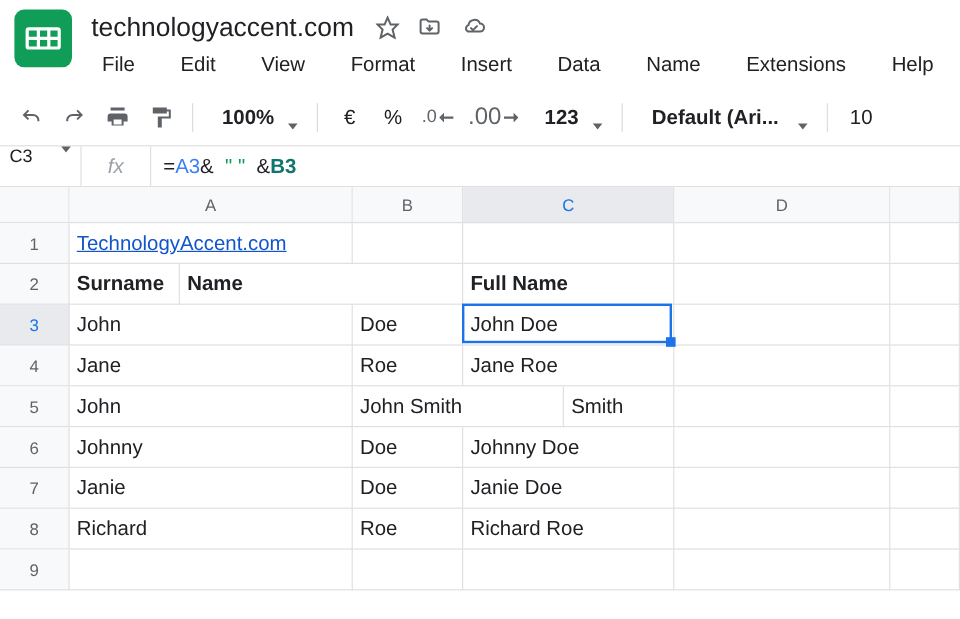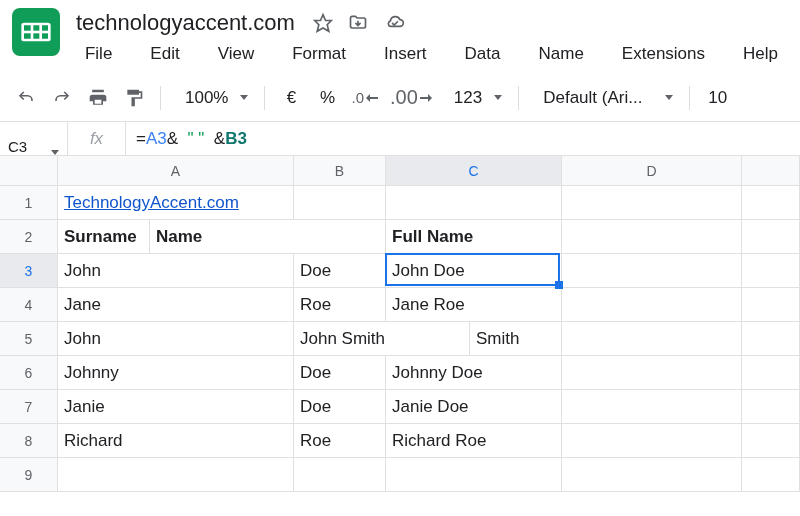--- a/index.html
+++ b/index.html
@@ -14,25 +14,25 @@
     .title-icons { display: flex; gap: 14px; margin-left: 18px; align-items: center; }
     .title-icons span { color: #5f6368; cursor: pointer; display: flex; }
     
     .menubar { display: flex; gap: 18px; padding: 2px 0 6px 0; justify-content: flex-end; }
     .menu-item { font-size: 17px; color: #202124; padding: 4px 10px; border-radius: 4px; cursor: pointer; }
     
     .toolbar { display: flex; align-items: center; padding: 6px 10px; border-bottom: 1px solid #e0e0e0; height: 48px; gap: 4px; }
     .toolbar-sep { width: 1px; height: 24px; background: #dadce0; margin: 0 6px; }
     .tb-btn { min-width: 32px; height: 32px; display: flex; align-items: center; justify-content: center; color: #5f6368; cursor: pointer; border-radius: 4px; padding: 0 4px; font-size: 15px; }
     .tb-text { color: #202124; font-size: 17px; padding: 0 8px; }
-    .tb-drop { display: flex; align-items: center; gap: 4px; padding: 0 6px; cursor: pointer; }
+    .tb-drop { display: flex; align-items: flex-end; gap: 4px; padding: 0 6px; cursor: pointer; font-weight: bold; }
     .caret { width: 0; height: 0; border-left: 4px solid transparent; border-right: 4px solid transparent; border-top: 5px solid #5f6368; }
     
     .formula-bar { display: flex; align-items: center; height: 34px; border-bottom: 1px solid #e0e0e0; }
-    .name-box { width: 68px; height: 100%; border-right: 1px solid #e0e0e0; display: flex; align-items: flex-end; padding: 0 8px; font-size: 15px; }
+    .name-box { width: 68px; height: 100%; border-right: 1px solid #e0e0e0; display: flex; align-items: flex-start; padding: 0 8px; font-size: 15px; }
     .name-box .caret { margin-left: auto; }
     .fx { width: 58px; display: flex; align-items: center; justify-content: center; font-style: italic; color: #9aa0a6; font-size: 17px; border-right: 1px solid #e0e0e0; height: 100%; }
     .formula-input { flex: 1; padding: 0 10px; font-size: 17px; font-family: Arial; display: flex; align-items: center; gap: 0; }
     .formula-input .f-eq { color: #202124; }
     .formula-input .f-a { color: #3b82f6; }
     .formula-input .f-amp { color: #202124; }
     .formula-input .f-str { color: #0f9d58; }
     .formula-input .f-b { color: #0f766e; font-weight: bold; }
     
     .grid-wrap { display: flex; }

